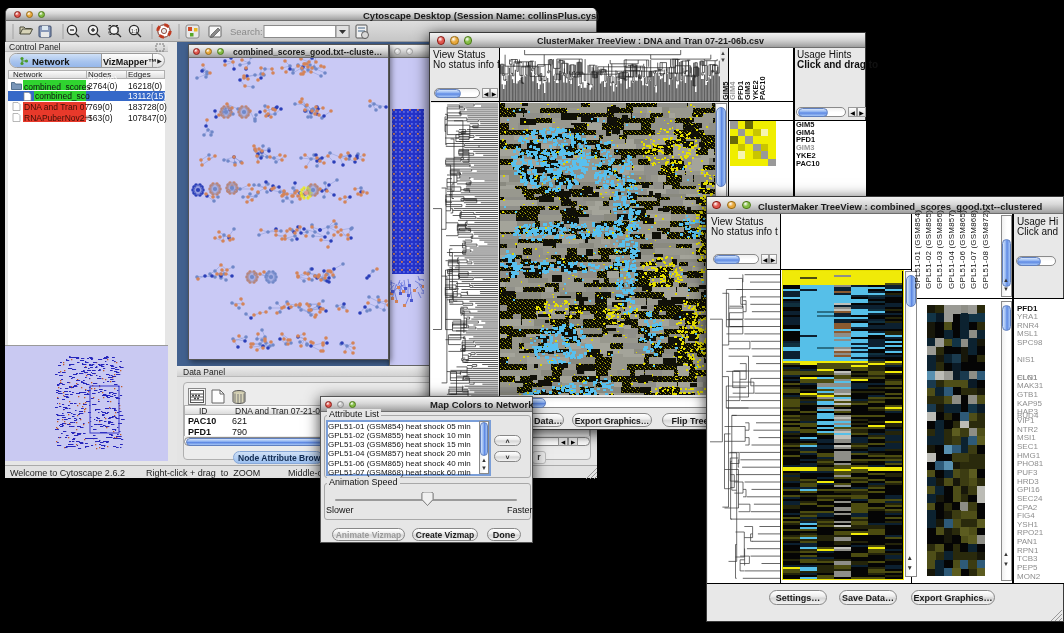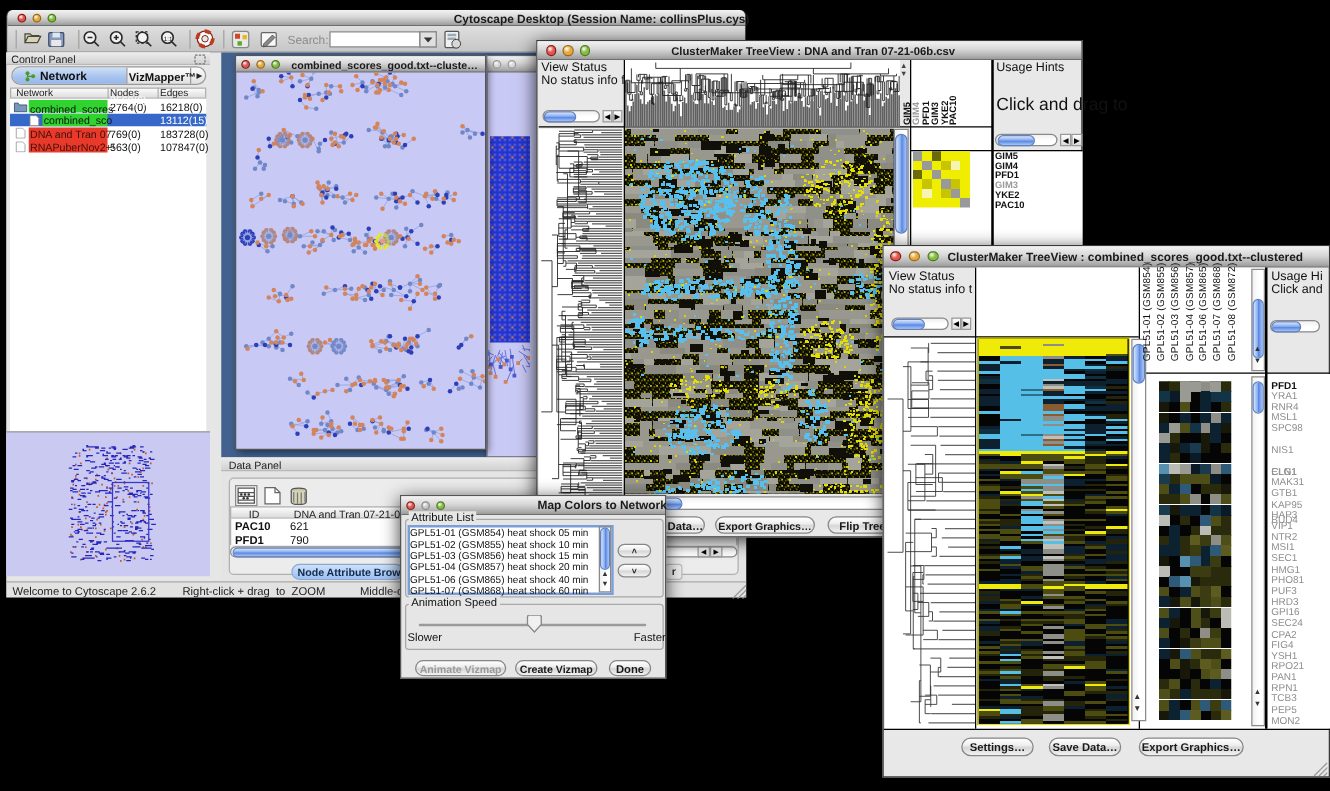--- a/index.html
+++ b/index.html
@@ -1070,21 +1070,21 @@
           <rect x="38.3" y="37.5" width="7.67" height="7.50" fill="#999999"></rect>
         </svg>
       </div>
       <div class="gtext" style="left:366px;top:87.0px;font-size:7.5px;font-weight:bold;color:#111;">GIM5</div>
       <div class="gtext" style="left:366px;top:94.7px;font-size:7.5px;font-weight:bold;color:#111;">GIM4</div>
       <div class="gtext" style="left:366px;top:102.4px;font-size:7.5px;font-weight:bold;color:#111;">PFD1</div>
       <div class="gtext" style="left:366px;top:110.1px;font-size:7.5px;font-weight:bold;color:#999;">GIM3</div>
       <div class="gtext" style="left:366px;top:117.8px;font-size:7.5px;font-weight:bold;color:#111;">YKE2</div>
       <div class="gtext" style="left:366px;top:125.5px;font-size:7.5px;font-weight:bold;color:#111;">PAC10</div>
       <div class="gtext" style="left:367px;top:16px;font-size:10px;color:#111;">Usage Hints</div>
-      <div class="gtext" style="left:367px;top:42px;font-size:14px;color:#111;">Click and drag to</div>
+      <div class="gtext" style="left:367px;top:26px;font-size:10px;color:#111;font-weight:bold;">Click and drag to</div>
       <div class="strack" style="left:366px;top:74px;width:50px;height:10px;"></div>
       <div class="spill" style="left:368px;top:74.5px;width:30px;height:9px;"></div>
       <div class="sq" style="left:418px;top:74px;width:9px;height:10px;font-size:6px;line-height:10px;">◀</div>
       <div class="sq" style="left:427px;top:74px;width:9px;height:10px;font-size:6px;line-height:10px;">▶</div>
       <div class="strack" style="left:69.5px;top:364px;width:215px;height:11px;"></div>
       <div class="spill" style="left:71px;top:364.5px;width:45px;height:10px;"></div>
       <div class="abtn" style="left:16px;top:380px;width:55px;height:14px;font-size:9px;line-height:14px;">Settings…</div>
       <div class="abtn" style="left:79px;top:380px;width:55px;height:14px;font-size:9px;line-height:14px;">Save Data…</div>
       <div class="abtn" style="left:142px;top:380px;width:80px;height:14px;font-size:8.5px;line-height:14px;">Export Graphics…</div>
       <div class="abtn" style="left:232px;top:380px;width:86px;height:14px;font-size:9px;line-height:14px;">Flip Tree Nodes</div>

